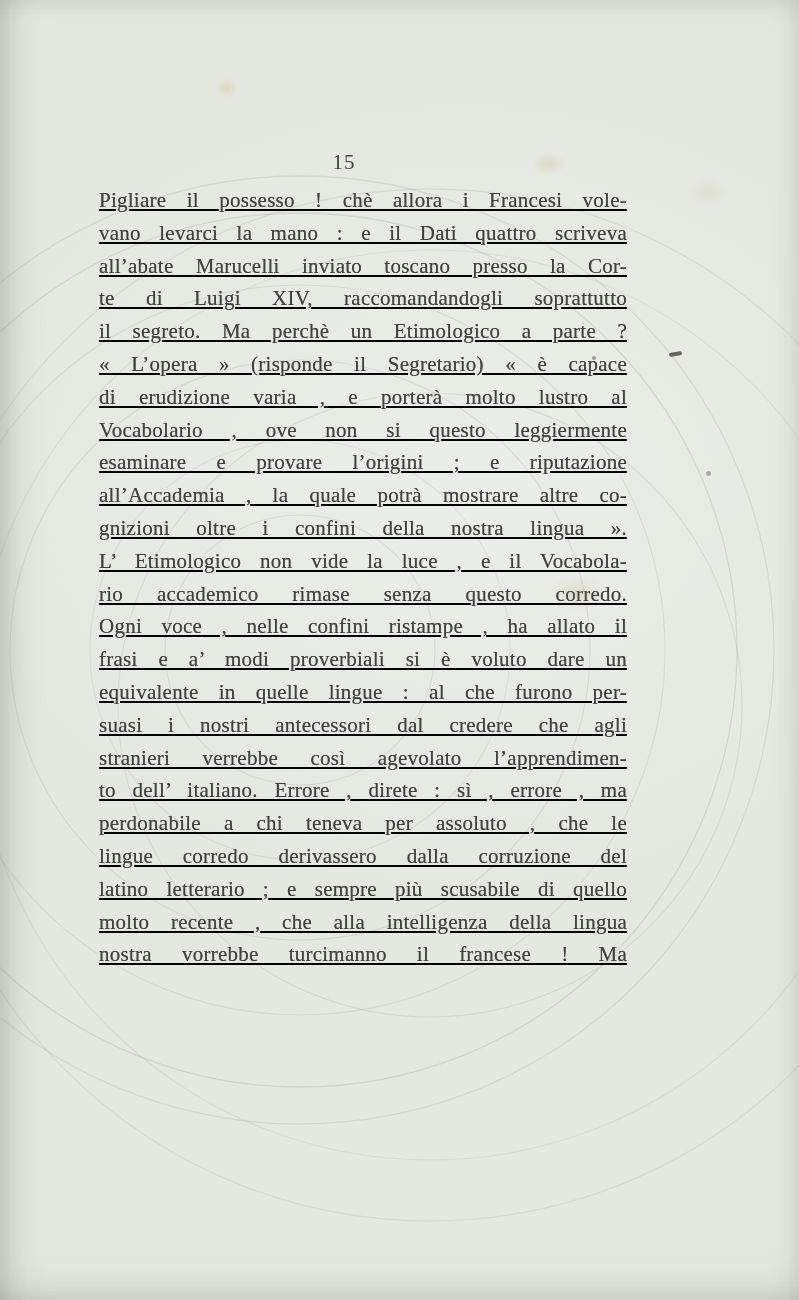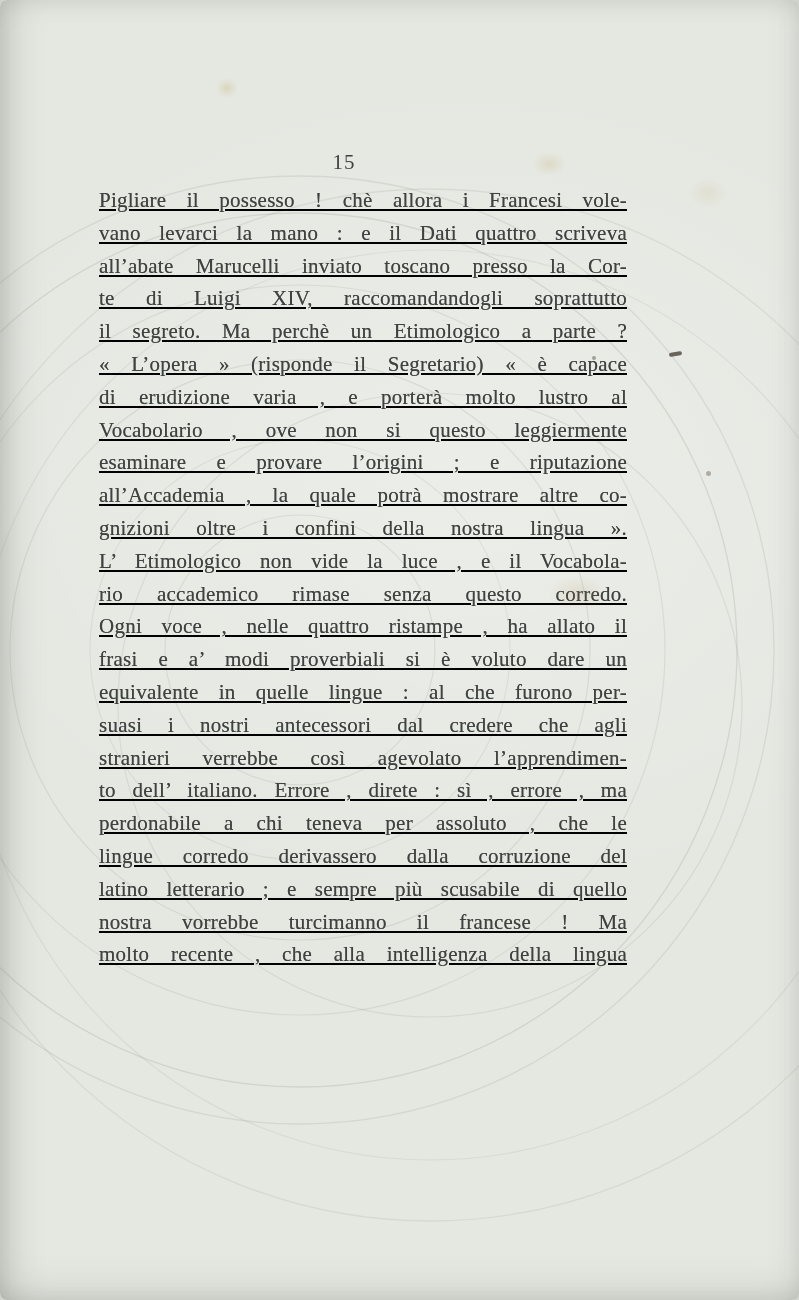--- a/index.html
+++ b/index.html
@@ -19,21 +19,20 @@
     width:799px;height:1300px;
     background:
       radial-gradient(ellipse 900px 700px at 58% 38%, rgba(255,255,255,0.25) 0%, rgba(255,255,255,0) 60%),
       var(--paper);
     box-shadow:
       inset 28px 0 40px -26px rgba(95,100,92,.38),
       inset -16px 0 34px -22px rgba(95,100,92,.25),
       inset 0 -24px 46px -28px rgba(95,100,92,.32),
       inset 0 16px 34px -24px rgba(95,100,92,.18);
     overflow:hidden;
-    border-radius:7px;
   }
   .arcs{
     position:absolute;left:0;top:0;width:799px;height:1300px;
     pointer-events:none;
   }
   .arcs circle{fill:none;stroke:var(--arc);}
   .page-number{
     position:absolute;
     left:0;top:150px;width:688px;
     text-align:center;
@@ -116,31 +115,31 @@
     <div class="line">te di Luigi XIV, raccomandandogli soprattutto</div>
     <div class="line">il segreto. Ma perchè un Etimologico a parte ?</div>
     <div class="line">« L’opera » (risponde il Segretario) « è capace</div>
     <div class="line">di erudizione varia , e porterà molto lustro al</div>
     <div class="line">Vocabolario , ove non si questo leggiermente</div>
     <div class="line">esaminare e provare l’origini ; e riputazione</div>
     <div class="line">all’Accademia , la quale potrà mostrare altre co-</div>
     <div class="line">gnizioni oltre i confini della nostra lingua ».</div>
     <div class="line">L’ Etimologico non vide la luce , e il Vocabola-</div>
     <div class="line">rio accademico rimase senza questo corredo.</div>
-    <div class="line">Ogni voce , nelle quattro ristampe , ha allato il</div>
+    <div class="line">Ogni voce , nelle confini ristampe , ha allato il</div>
     <div class="line">frasi e a’ modi proverbiali si è voluto dare un</div>
     <div class="line">equivalente in quelle lingue : al che furono per-</div>
     <div class="line">suasi i nostri antecessori dal credere che agli</div>
     <div class="line">stranieri verrebbe così agevolato l’apprendimen-</div>
     <div class="line">to dell’ italiano. Errore , direte : sì , errore , ma</div>
     <div class="line">perdonabile a chi teneva per assoluto , che le</div>
     <div class="line">lingue corredo derivassero dalla corruzione del</div>
     <div class="line">latino letterario ; e sempre più scusabile di quello</div>
+    <div class="line">molto recente , che alla intelligenza della lingua</div>
     <div class="line">nostra vorrebbe turcimanno il francese ! Ma</div>
-    <div class="line">molto recente , che alla intelligenza della lingua</div>
   </div>
 
   <div class="speck speck-dash"></div>
   <div class="speck speck-dot-1"></div>
   <div class="speck speck-dot-2"></div>
   <div class="stain stain-1"></div>
   <div class="stain stain-2"></div>
   <div class="stain stain-3"></div>
   <div class="stain stain-4"></div>
 

